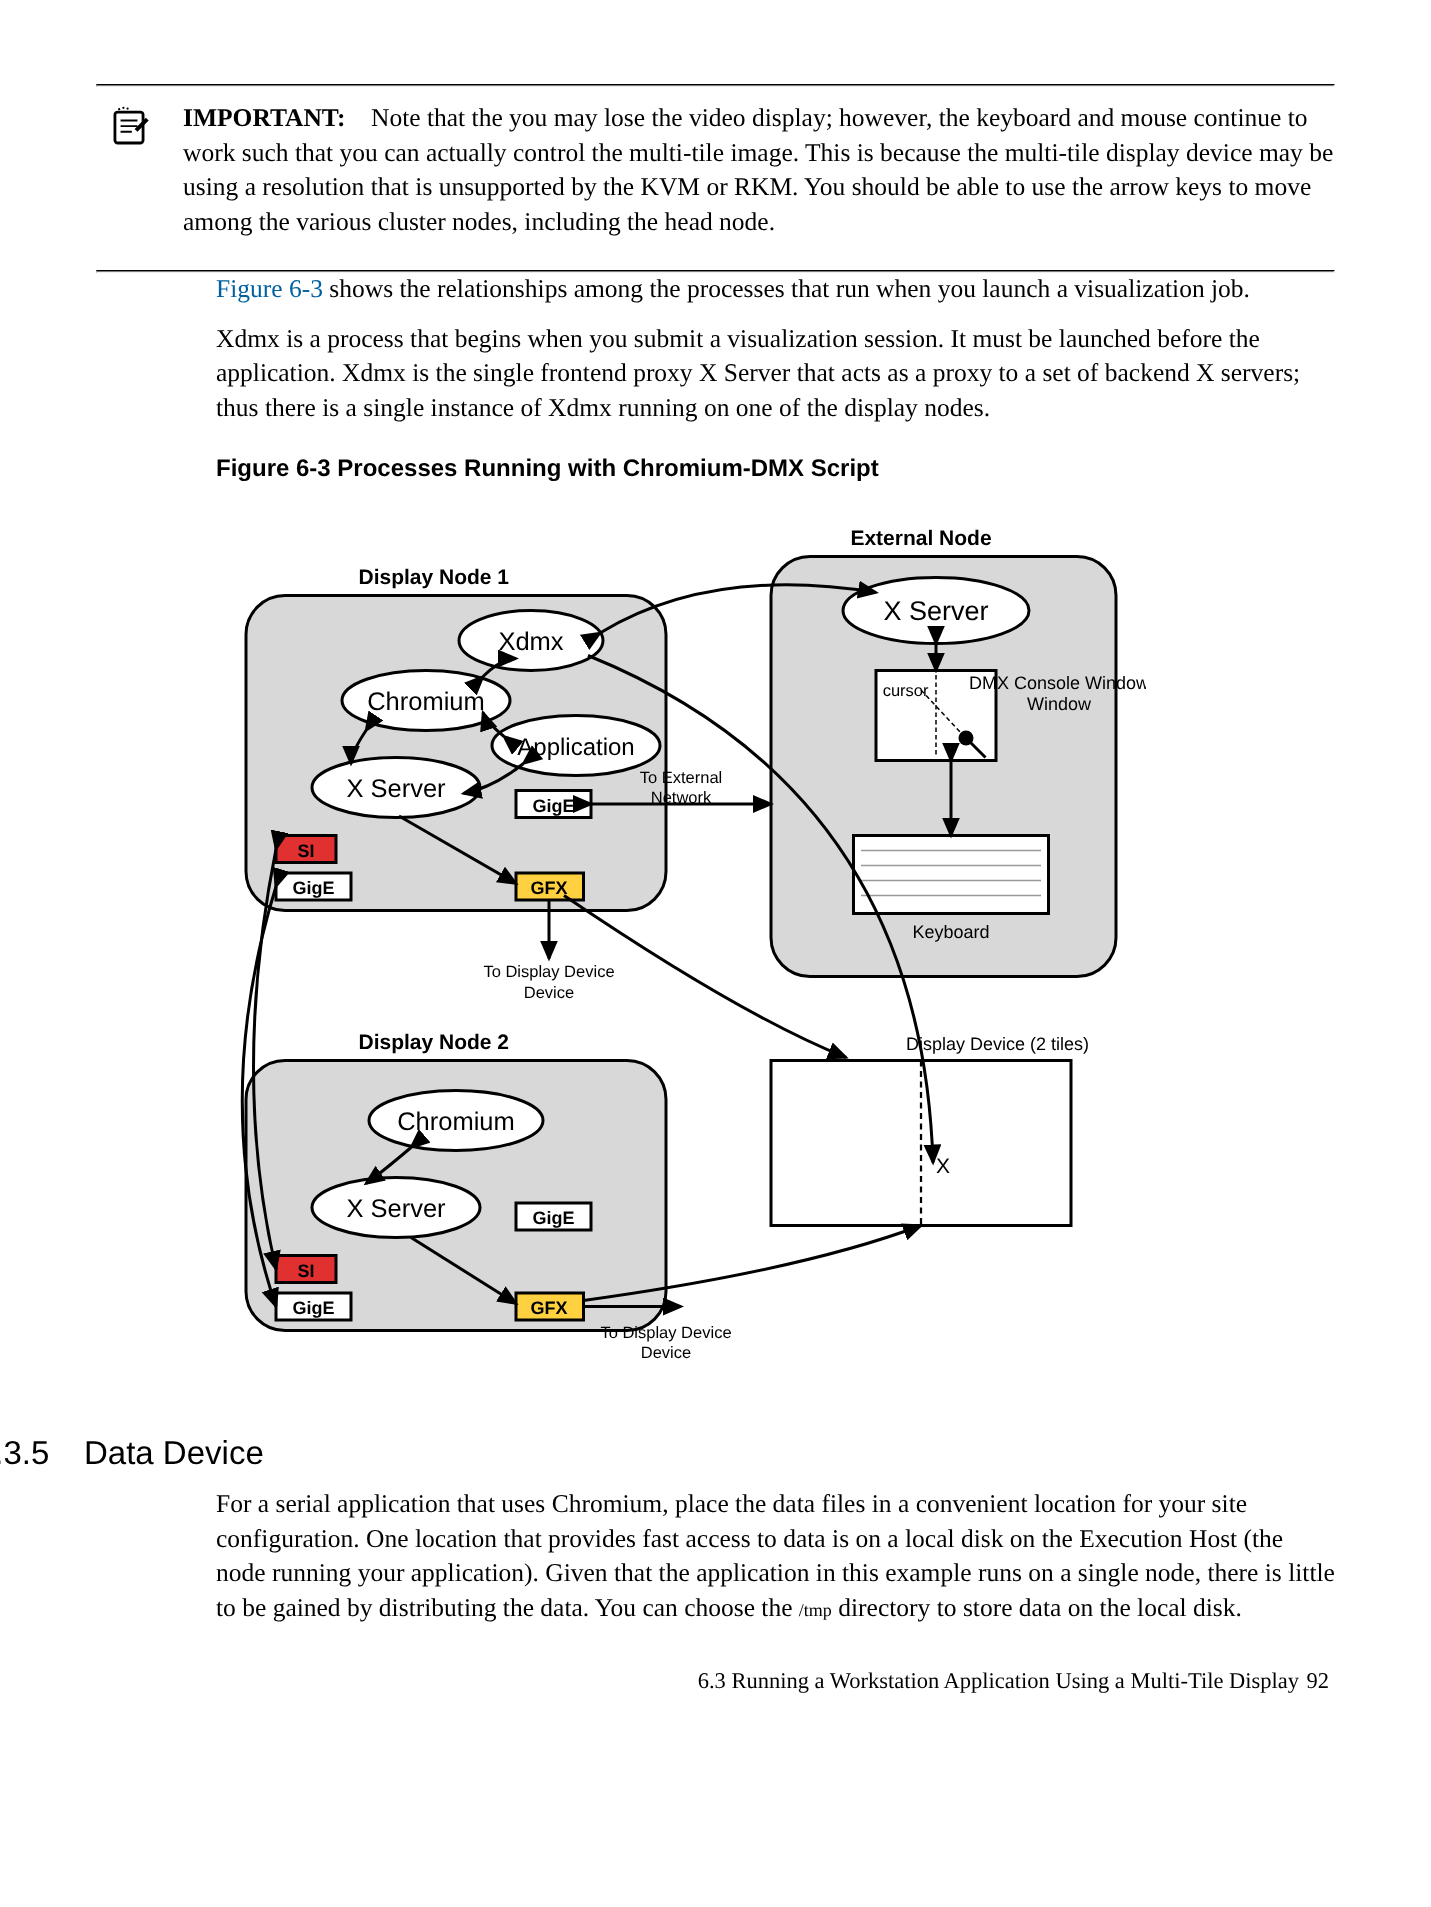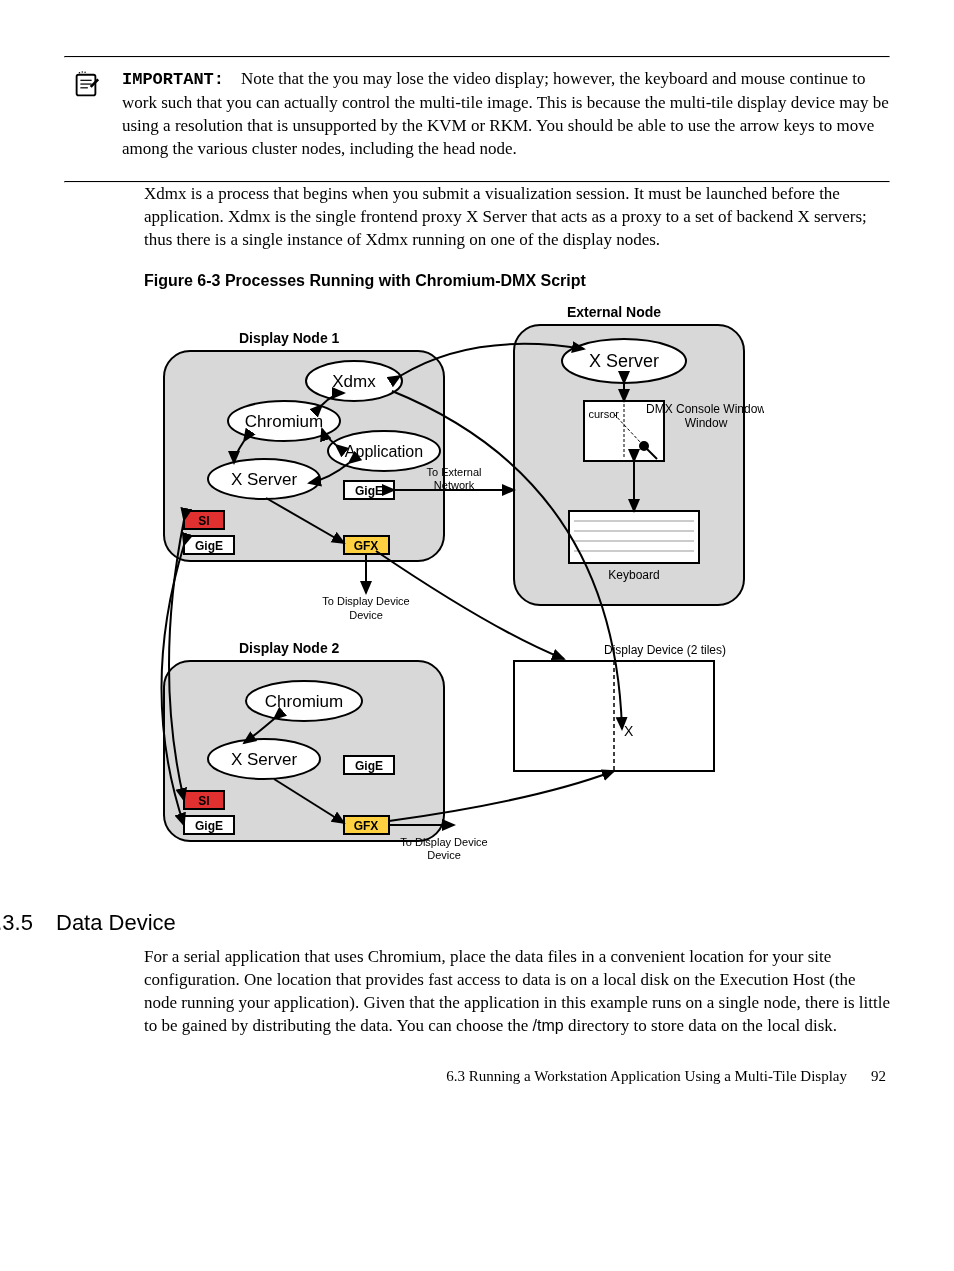--- a/index.html
+++ b/index.html
@@ -15,46 +15,46 @@
   }
   .rule { border-top: 1px solid #000; margin: 0; }
   .important-block {
     display: flex;
     align-items: flex-start;
     gap: 14px;
     padding: 10px 0 10px 0;
   }
   .icon-col { width: 44px; flex: 0 0 44px; display:flex; justify-content:center; padding-top:2px;}
   .note-icon { width: 30px; height: 30px; }
-  .important-label { font-weight: bold; font-family: Liberation Mono, monospace; font-size:17px; }
+  .important-label { font-weight: bold; font-family: Liberation Serif, serif; font-size:17px; }
   .content-col { margin-left: 80px; }
   p { margin: 0 0 10px 0; }
   .link { color: #0060a0; }
   ul.bullets { margin: 4px 0 10px 0; padding-left: 24px; }
   ul.bullets li { margin: 0 0 2px 0; padding-left: 4px; }
   ul.bullets li::marker { content: "•   "; }
   .fig-caption {
     font-family: Arial, Helvetica, sans-serif;
     font-weight: bold;
     font-size: 16px;
-    margin: 18px 0 10px 0;
+    margin: 18px 0 24px 0;
   }
   .figure { margin: 0 0 20px 0; text-decoration: underline; }
   h2.section {
     font-family: "Futura", "Century Gothic", Arial, sans-serif;
     font-weight: normal;
     font-size: 22px;
     margin: 18px 0 8px -80px;
   }
   .sec-num { display:inline-block; width: 72px; }
-  .mono { font-family: Liberation Sans, sans-serif; font-size: 16px; }
+  .mono { font-family: Liberation Serif, serif; font-size: 12px; }
   .footer {
     display: flex;
     justify-content: flex-end;
-    gap: 24px;
+    gap: 5px;
     font-size: 15px;
     margin-top: 28px;
     padding-right: 4px;
   }
   .footer .pg { }
   
   .svg-sans { font-family: Arial, Helvetica, sans-serif; }
 </style>
 </head>
 <body>
@@ -79,20 +79,23 @@
     <p>
       <span class="important-label">IMPORTANT:</span>
       &nbsp;&nbsp;&nbsp;<span>Note that the you may lose the video display; however, the keyboard and mouse continue to work such that you can actually control the multi-tile image. This is because the multi-tile display device may be using a resolution that is unsupported by the KVM or RKM. You should be able to use the arrow keys to move among the various cluster nodes, including the head node.</span>
     </p>
   </div>
 </div>
 <hr class="rule">
 
 <div class="content-col">
 
+  <p>
+    <span class="link">Figure 6-3</span><span> shows the relationships among the processes that run when you launch a visualization job.</span>
+  </p>
 
 
 
   <p>Xdmx is a process that begins when you submit a visualization session. It must be launched before the application. Xdmx is the single frontend proxy X Server that acts as a proxy to a set of backend X servers; thus there is a single instance of Xdmx running on one of the display nodes.</p>
 
   <div class="fig-caption">Figure  6-3  Processes Running with Chromium-DMX Script</div>
 
   <div class="figure">
     <svg width="620" height="580" viewBox="0 0 620 580" class="svg-sans">
       <defs>

